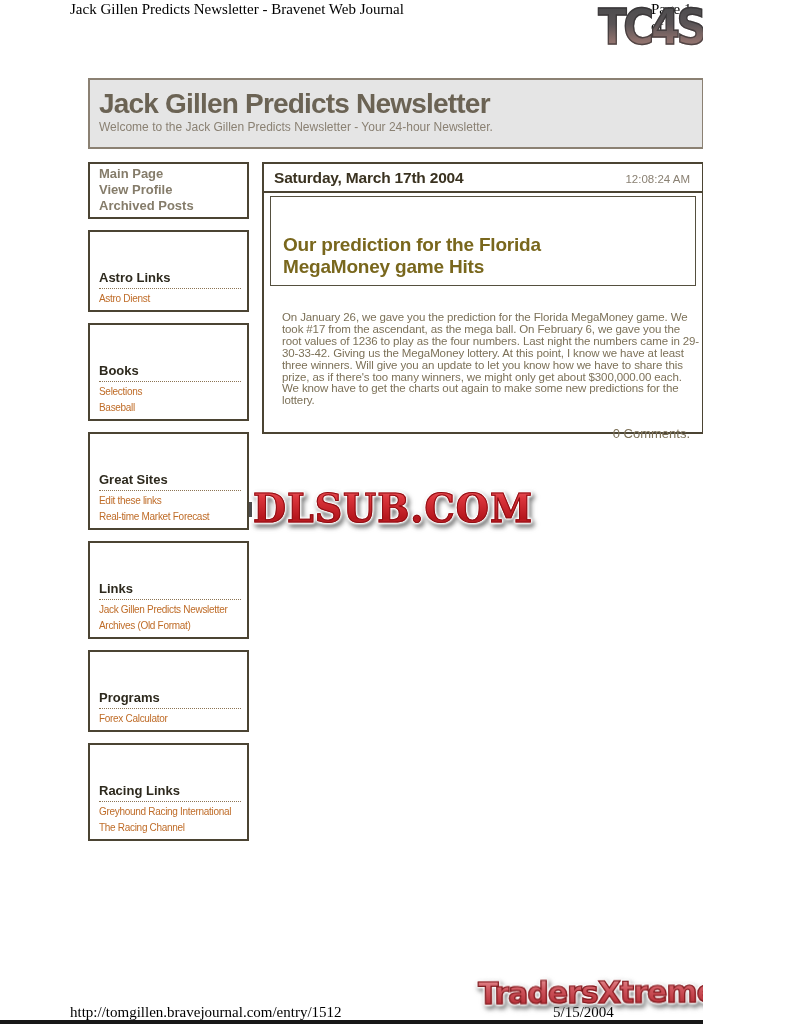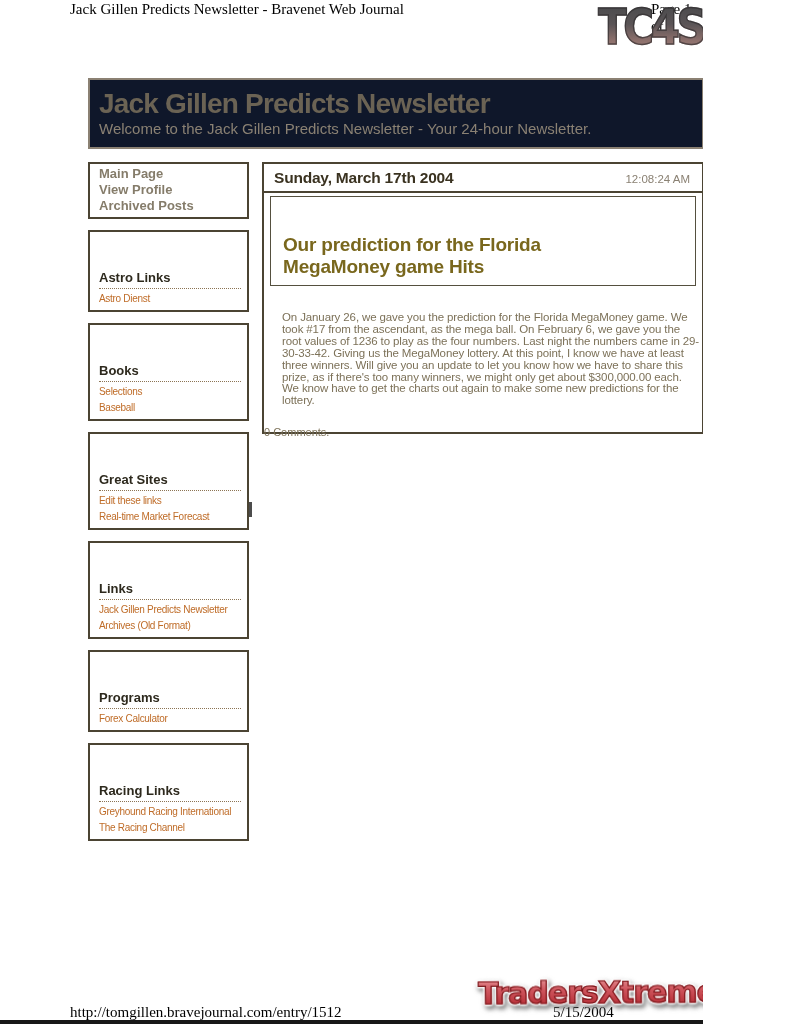--- a/index.html
+++ b/index.html
@@ -57,28 +57,28 @@
     transform:rotate(-.5deg); transform-origin:left top;
     background:linear-gradient(180deg,#e48d91 8%,#d05860 38%,#ba343c 78%,#c44a50 96%);
     -webkit-background-clip:text; background-clip:text; color:transparent;
     -webkit-text-stroke:1.2px #7c181c;
     filter:drop-shadow(0 0 1px #fff) drop-shadow(0 0 1px #fff)
            drop-shadow(0 0 1px #fff) drop-shadow(2px 3px 2px rgba(90,90,90,.8));
   }
   
   .masthead {
     position:absolute; left:88px; top:78px; width:616px; height:71px;
-    border:2px solid var(--masthead_border,#8b8173); background:#0f172a;
+    border:2px solid var(--masthead_border,#8b8173); background:#e5e5e5;
     padding:9px 0 0 9px;
   }
   .mast-title {
     font-size:28px; font-weight:bold; letter-spacing:-.8px;
     color:var(--masthead_title,#6b6354); line-height:30px;
   }
-  .mast-sub { font-size:15px; color:var(--muted,#8a8173); margin-top:1px; }
+  .mast-sub { font-size:12px; color:var(--muted,#8a8173); margin-top:1px; }
   
   .sidebar { position:absolute; left:88px; top:162px; width:161px; }
   .side-box {
     width:161px; border:2px solid var(--box_border,#4b4433);
     background:#fff; padding:2px 6px 3px 9px; margin-bottom:11px;
   }
   .side-head {
     font-size:13px; font-weight:bold; color:var(--section_header,#2d291d);
     line-height:16px; padding-top:2px;margin-top:34px;
   }
@@ -108,21 +108,21 @@
   .entry-title {
     font-size:19px; line-height:21.5px; font-weight:bold; letter-spacing:-.2px;
     color:var(--entry_title,#79671d); max-width:350px;margin-top:32px;
   }
   .entry-body {
     margin:26px 0 9px 18px; width:418px;
     font-size:11.5px; line-height:11.9px; letter-spacing:-.12px;
     color:var(--body_text,#7c7158);
   }
   .comments {
-    margin:19px 12px 0 0; text-align:left; font-size:11px;
+    margin:19px 12px 0 0; text-align:right; font-size:13px;
     color:var(--body_text,#7c7158); cursor:pointer;
   }
 </style>
 </head>
 <body>
 
 <div class="page">
 
   <span class="print-doc-title">Jack Gillen Predicts Newsletter - Bravenet Web Journal</span>
   <span class="print-page-num">Page 1 of 1</span>
@@ -170,31 +170,32 @@
       <div class="side-box">
         <div class="side-head">Racing Links</div>
         <div class="dotted"></div>
         <div class="side-link">Greyhound Racing International</div>
         <div class="side-link">The Racing Channel</div>
       </div>
     </div>
 
   <div class="main">
     <div class="datebar">
-      <span class="entry-date">Sunday, March 17th 2004</span>
+      <span class="entry-date">Saturday, March 17th 2004</span>
       <span class="entry-time">12:08:24 AM</span>
     </div>
     <div class="titlebox">
       <div class="entry-title">Our prediction for the Florida MegaMoney game Hits</div>
     </div>
     <p class="entry-body">On January 26, we gave you the prediction for the Florida MegaMoney game. We took #17 from the ascendant, as the mega ball. On February 6, we gave you the root values of 1236 to play as the four numbers. Last night the numbers came in 29-30-33-42. Giving us the MegaMoney lottery. At this point, I know we have at least three winners. Will give you an update to let you know how we have to share this prize, as if there's too many winners, we might only get about $300,000.00 each. We know have to get the charts out again to make some new predictions for the lottery.</p>
     <div class="comments">0 Comments.</div>
   </div>
 
   <div class="dlsub-tick"></div>
+  <div class="dlsub">DLSUB.COM</div>
 
   <div class="traders">TradersXtreme.com</div>
 
   <span class="print-url">http://tomgillen.bravejournal.com/entry/1512</span>
   <span class="print-date">5/15/2004</span>
 
   <div class="bottom-strip"></div>
 </div>
 
 </body></html>

